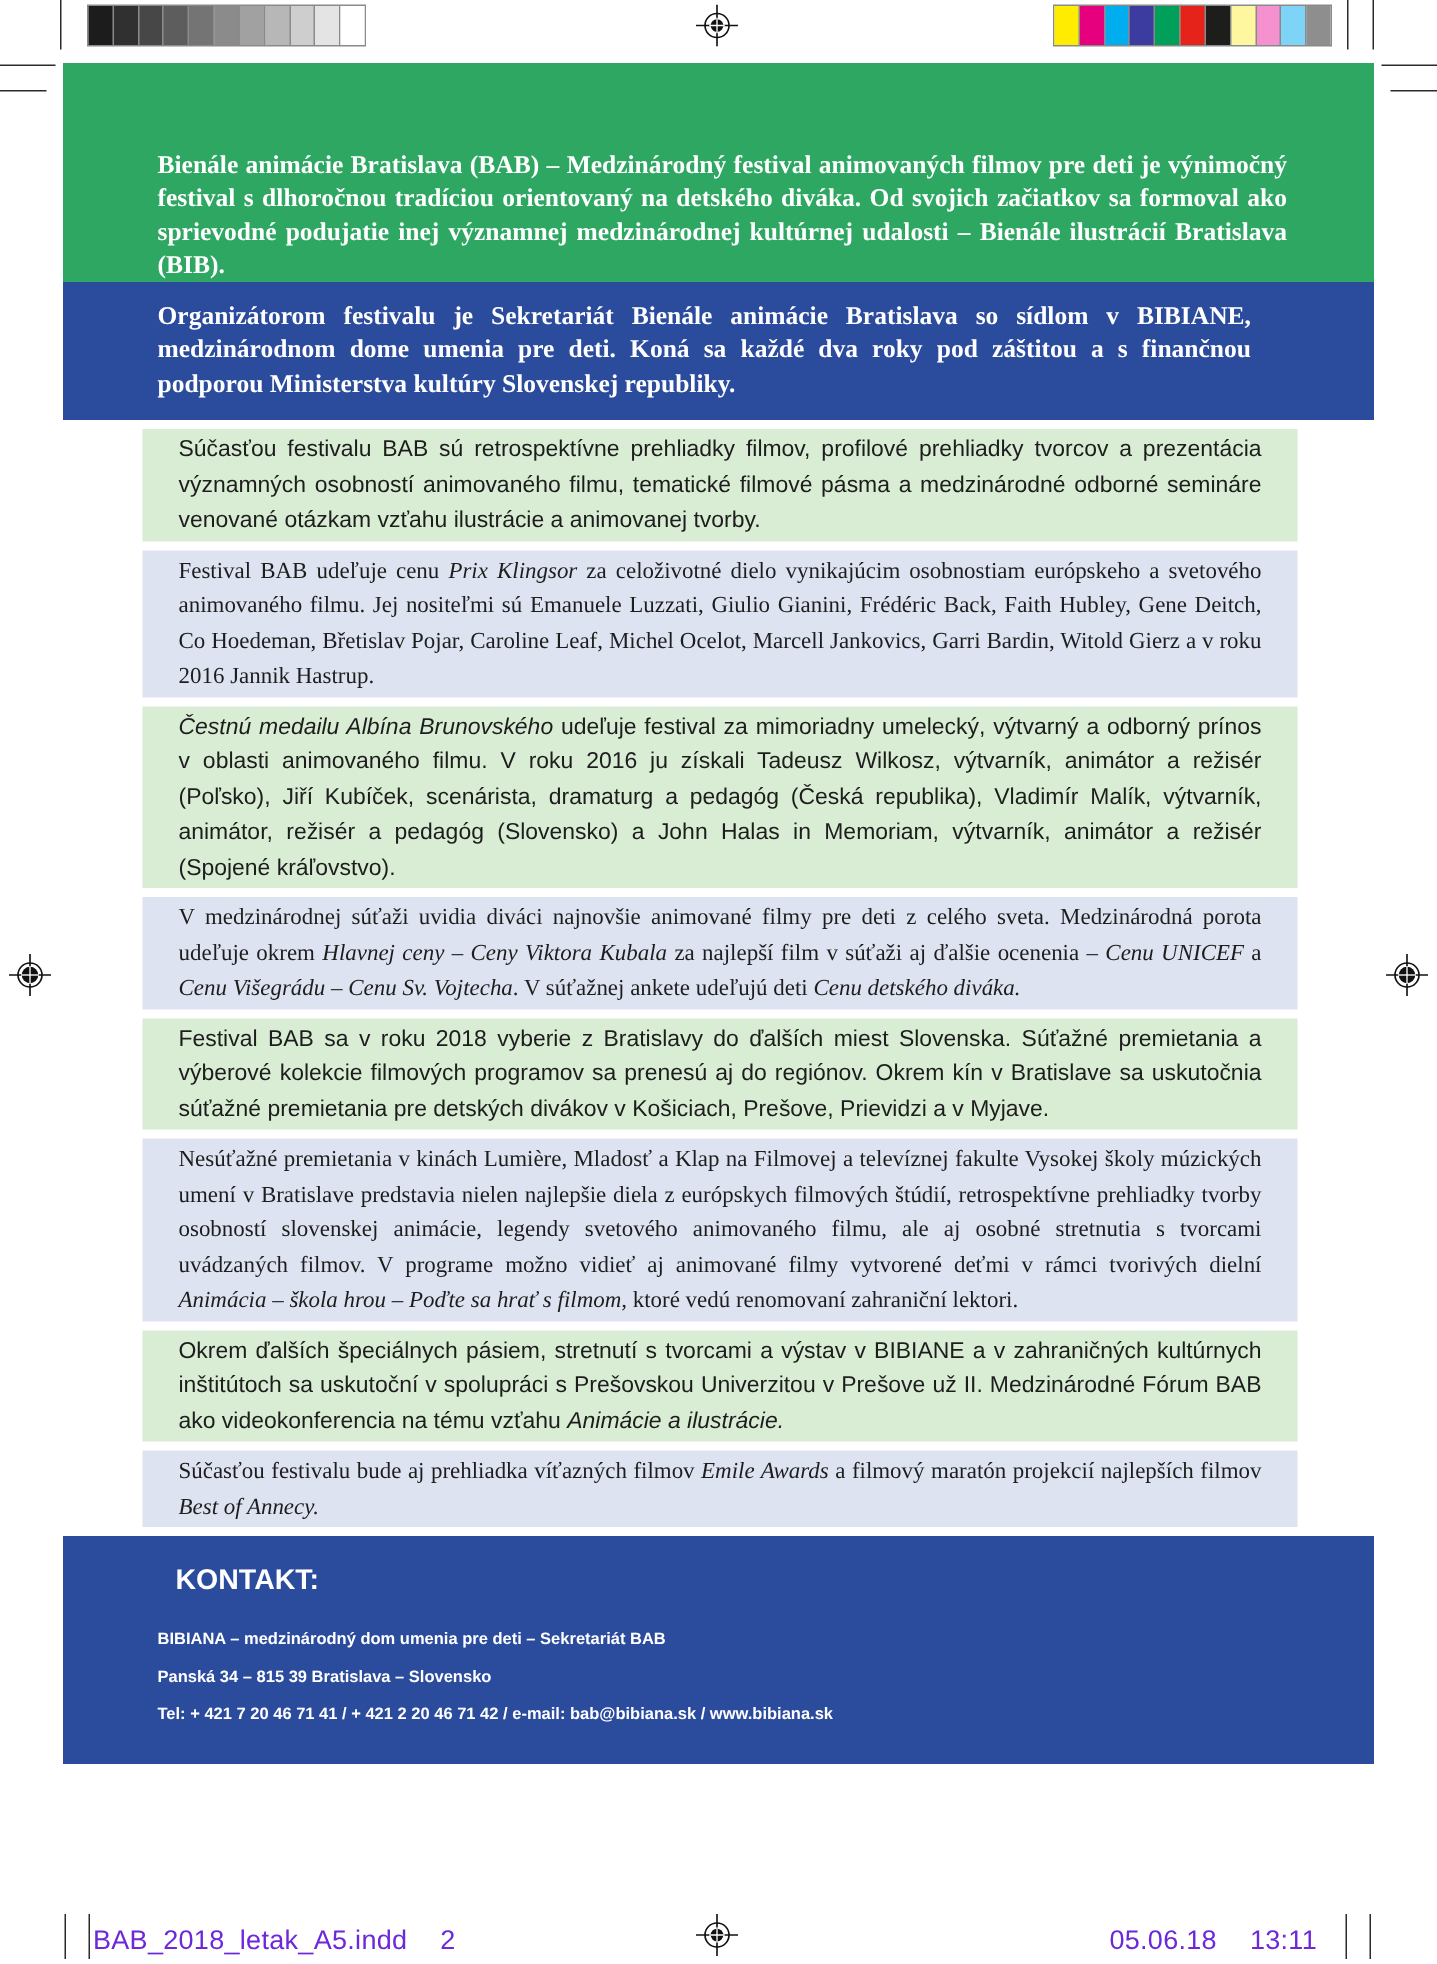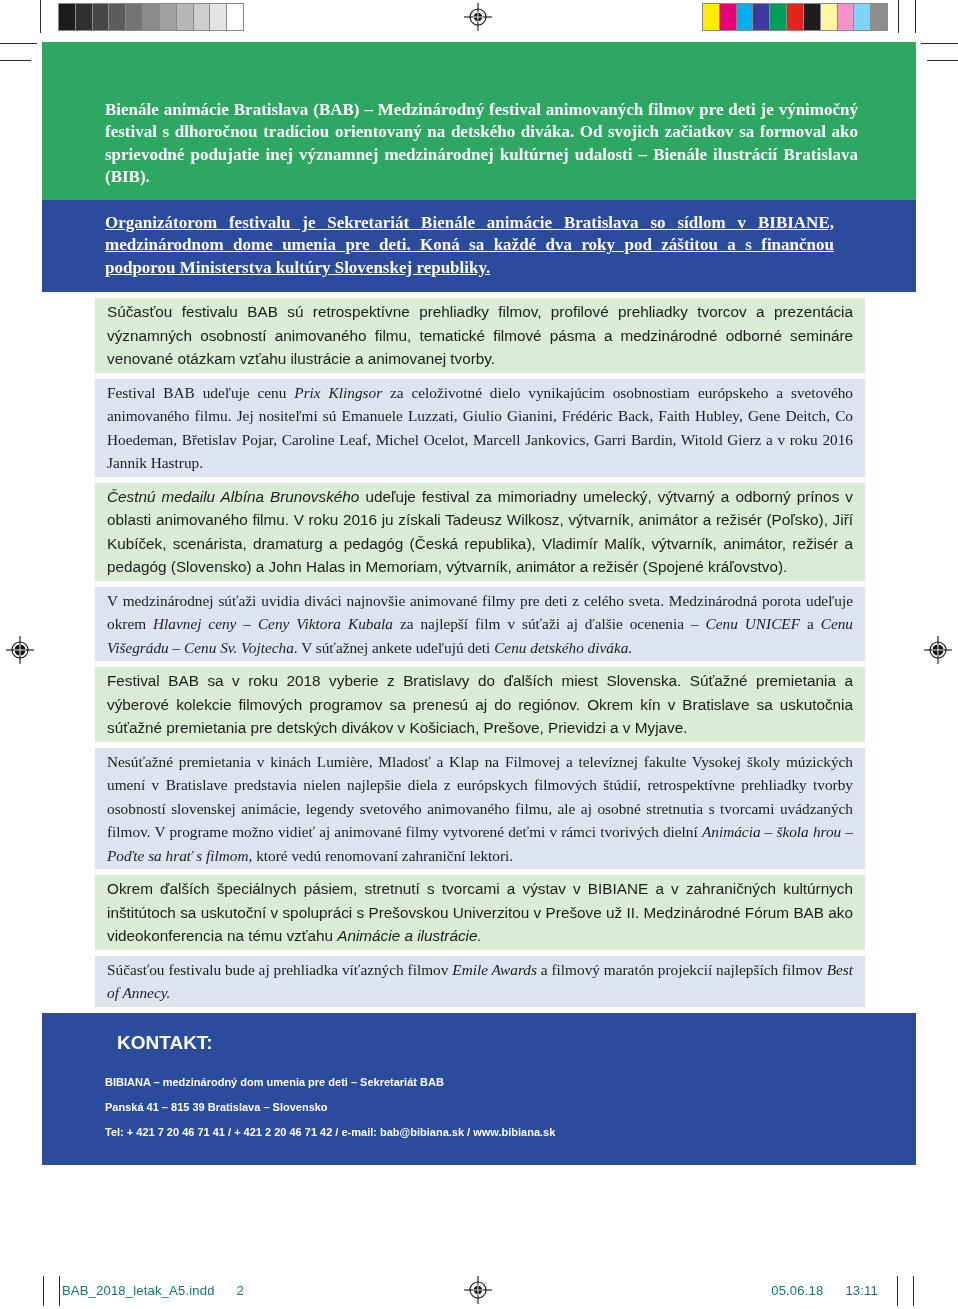--- a/index.html
+++ b/index.html
@@ -13,33 +13,33 @@
   #graybar{left:58px;}
   #colorbar{left:702px;}
   .regmark{position:absolute;width:28px;height:28px;}
   .cropline{position:absolute;background:#2b2b2b;}
   .cropline.v{width:1px;}
   .cropline.h{height:1px;}
   
   .content{position:absolute;left:42px;top:42px;width:874px;}
   .banner{color:#ffffff;font-family:"Liberation Serif",serif;font-weight:bold;
           font-size:17px;line-height:22.3px;text-align:justify;box-sizing:border-box;}
-  .banner.green{background:var(--green);padding:57px 58px 12px 63px;}
-  .banner.blue{background:var(--blue);padding:12px 82px 13px 63px;text-decoration:underline;}
+  .banner.green{background:var(--green);padding:57px 58px 0 63px;}
+  .banner.blue{background:var(--blue);padding:12px 82px 13px 63px;}
   .blocks{margin:6px 51px 0 53px;}
-  .block{padding:2px 12px;margin-bottom:6px;color:#1d1d1d;
+  .block{padding:2px 24px;margin-bottom:6px;color:#1d1d1d;
          font-size:15.3px;line-height:23.5px;text-align:justify;}
   .block.g{background:var(--light-green);}
   .block.l{background:var(--lavender);font-family:Liberation Serif, serif;}
   .block em{font-style:italic;}
   .contact{background:var(--blue);color:#ffffff;padding:19px 40px 20px 63px;box-sizing:border-box;}
   .contact .heading{font-size:19px;font-weight:bold;margin:0 0 16px 12px;}
   .contact .cline{font-size:11px;font-weight:bold;line-height:25px;}
   
-  .slug{position:absolute;top:1283px;font-size:13px;color:#0f766e;letter-spacing:.2px;}
+  .slug{position:absolute;top:1283px;font-size:18px;color:#6d28d9;letter-spacing:.2px;}
   #slug-left{left:62px;}
   #slug-right{right:80px;}
   .slug .gap{display:inline-block;width:22px;}
 </style>
 </head>
 <body>
 
 <div class="page">
 
   <div id="graybar" class="swatchbar">
@@ -125,21 +125,21 @@
       <section class="block l"><span>V medzinárodnej súťaži uvidia diváci najnovšie animované filmy pre deti z celého sveta. Medzinárodná porota udeľuje okrem </span><em>Hlavnej ceny – Ceny Viktora Kubala</em><span> za najlepší film v súťaži aj ďalšie ocenenia – </span><em>Cenu UNICEF</em><span> a </span><em>Cenu Višegrádu – Cenu Sv. Vojtecha</em><span>. V súťažnej ankete udeľujú deti </span><em>Cenu detského diváka.</em></section>
       <section class="block g"><span>Festival BAB sa v roku 2018 vyberie z Bratislavy do ďalších miest Slovenska. Súťažné premietania a výberové kolekcie filmových programov sa prenesú aj do regiónov. Okrem kín v Bratislave sa uskutočnia súťažné premietania pre detských divákov v Košiciach, Prešove, Prievidzi a v Myjave.</span></section>
       <section class="block l"><span>Nesúťažné premietania v kinách Lumière, Mladosť a Klap na Filmovej a televíznej fakulte Vysokej školy múzických umení v Bratislave predstavia nielen najlepšie diela z európskych filmových štúdií, retrospektívne prehliadky tvorby osobností slovenskej animácie, legendy svetového animovaného filmu, ale aj osobné stretnutia s tvorcami uvádzaných filmov. V programe možno vidieť aj animované filmy vytvorené deťmi v rámci tvorivých dielní </span><em>Animácia – škola hrou – Poďte sa hrať s filmom,</em><span> ktoré vedú renomovaní zahraniční lektori.</span></section>
       <section class="block g"><span>Okrem ďalších špeciálnych pásiem, stretnutí s tvorcami a výstav v BIBIANE a v zahraničných kultúrnych inštitútoch sa uskutoční v spolupráci s Prešovskou Univerzitou v Prešove už II. Medzinárodné Fórum BAB ako videokonferencia na tému vzťahu </span><em>Animácie a ilustrácie.</em></section>
       <section class="block l"><span>Súčasťou festivalu bude aj prehliadka víťazných filmov </span><em>Emile Awards</em><span> a filmový maratón projekcií najlepších filmov </span><em>Best of Annecy.</em></section>
     </div>
 
     <section class="contact">
       <div class="heading">KONTAKT:</div>
       <div class="cline">BIBIANA – medzinárodný dom umenia pre deti – Sekretariát BAB</div>
-      <div class="cline">Panská 41 – 815 39 Bratislava – Slovensko</div>
+      <div class="cline">Panská 34 – 815 39 Bratislava – Slovensko</div>
       <div class="cline">Tel: + 421 7 20 46 71 41 / + 421 2 20 46 71 42 / e-mail: bab@bibiana.sk / www.bibiana.sk</div>
     </section>
   </div>
 
   <div id="slug-left" class="slug">
     <span>BAB_2018_letak_A5.indd</span><span class="gap"></span><span>2</span>
   </div>
   <div id="slug-right" class="slug">
     <span>05.06.18</span><span class="gap"></span><span>13:11</span>
   </div>

